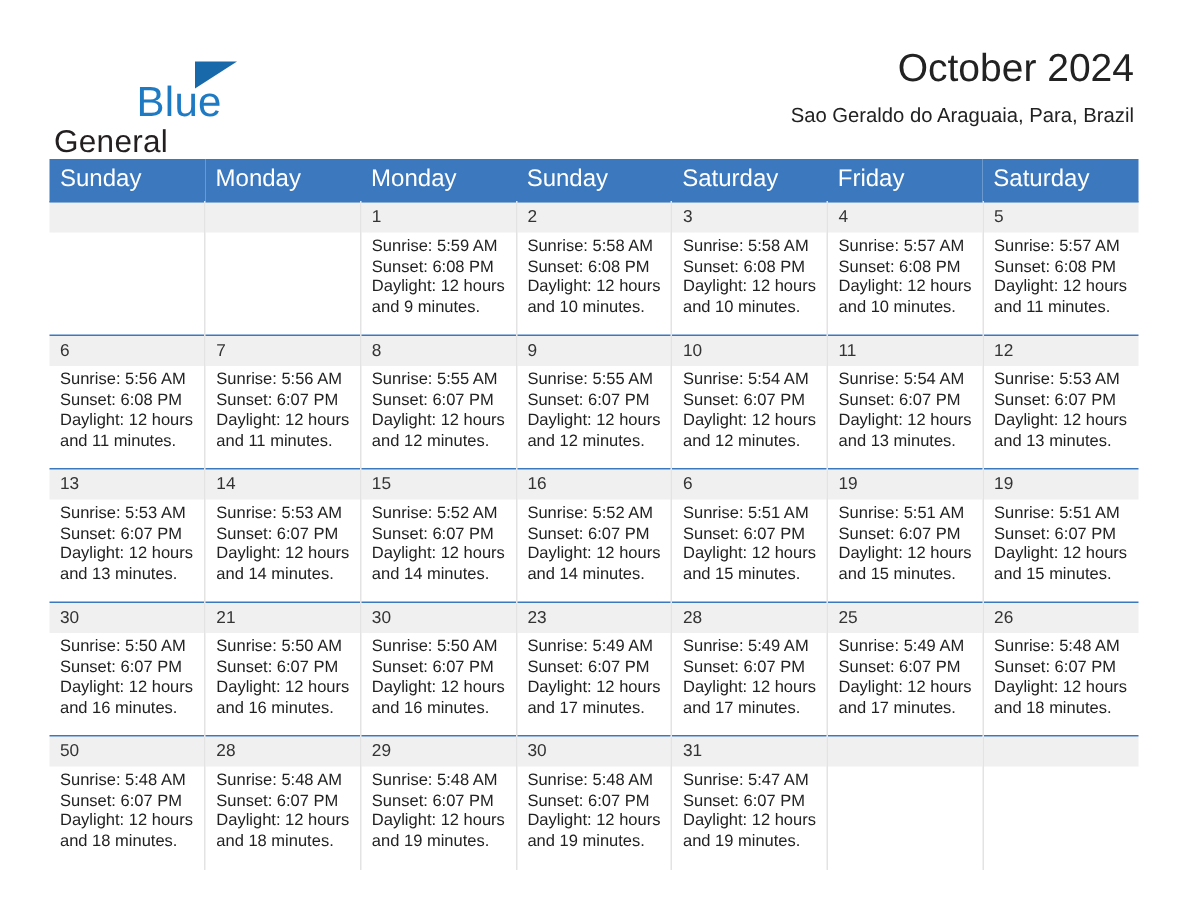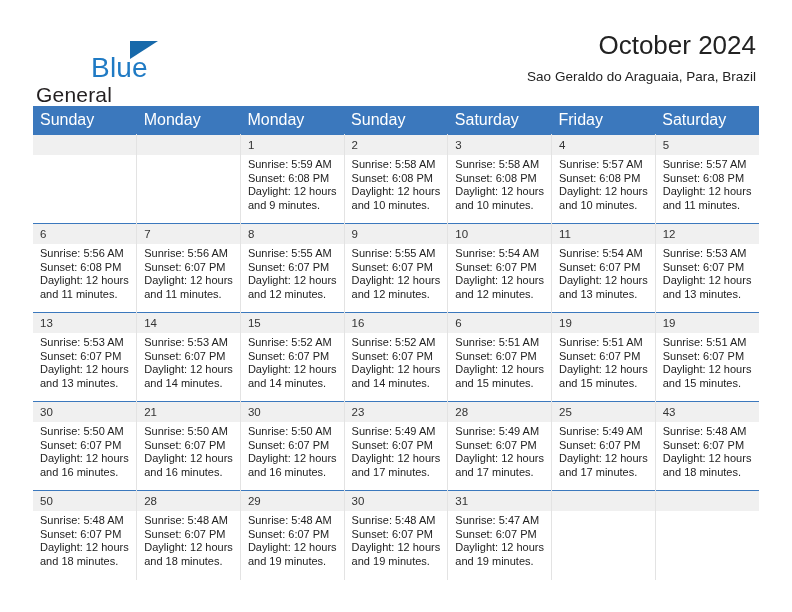--- a/index.html
+++ b/index.html
@@ -420,21 +420,21 @@
         <td>
           <span class="daynum">25</span>
           <div class="info">
             <div>Sunrise: 5:49 AM</div>
             <div>Sunset: 6:07 PM</div>
             <div>Daylight: 12 hours</div>
             <div>and 17 minutes.</div>
           </div>
         </td>
         <td>
-          <span class="daynum">43</span>
+          <span class="daynum">26</span>
           <div class="info">
             <div>Sunrise: 5:48 AM</div>
             <div>Sunset: 6:07 PM</div>
             <div>Daylight: 12 hours</div>
             <div>and 18 minutes.</div>
           </div>
         </td>
       </tr>
 
       <tr class="week-row">

